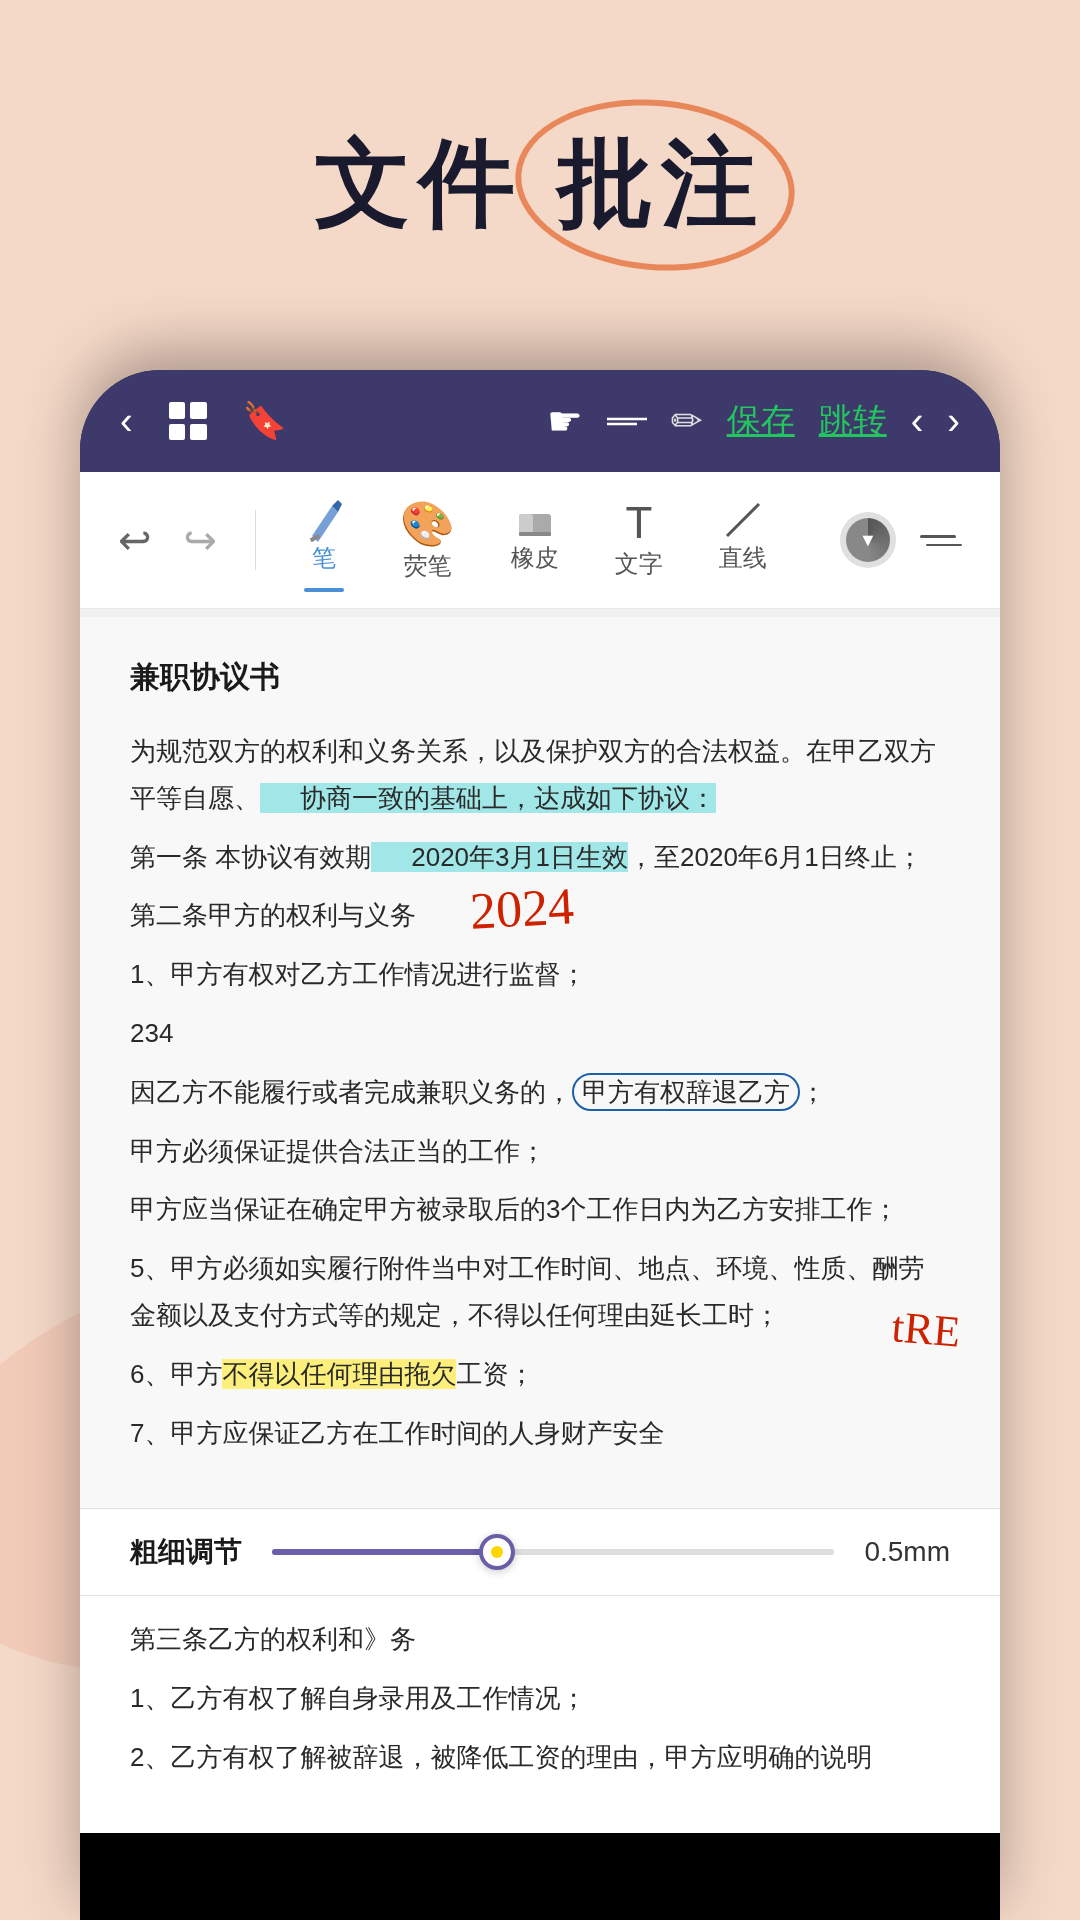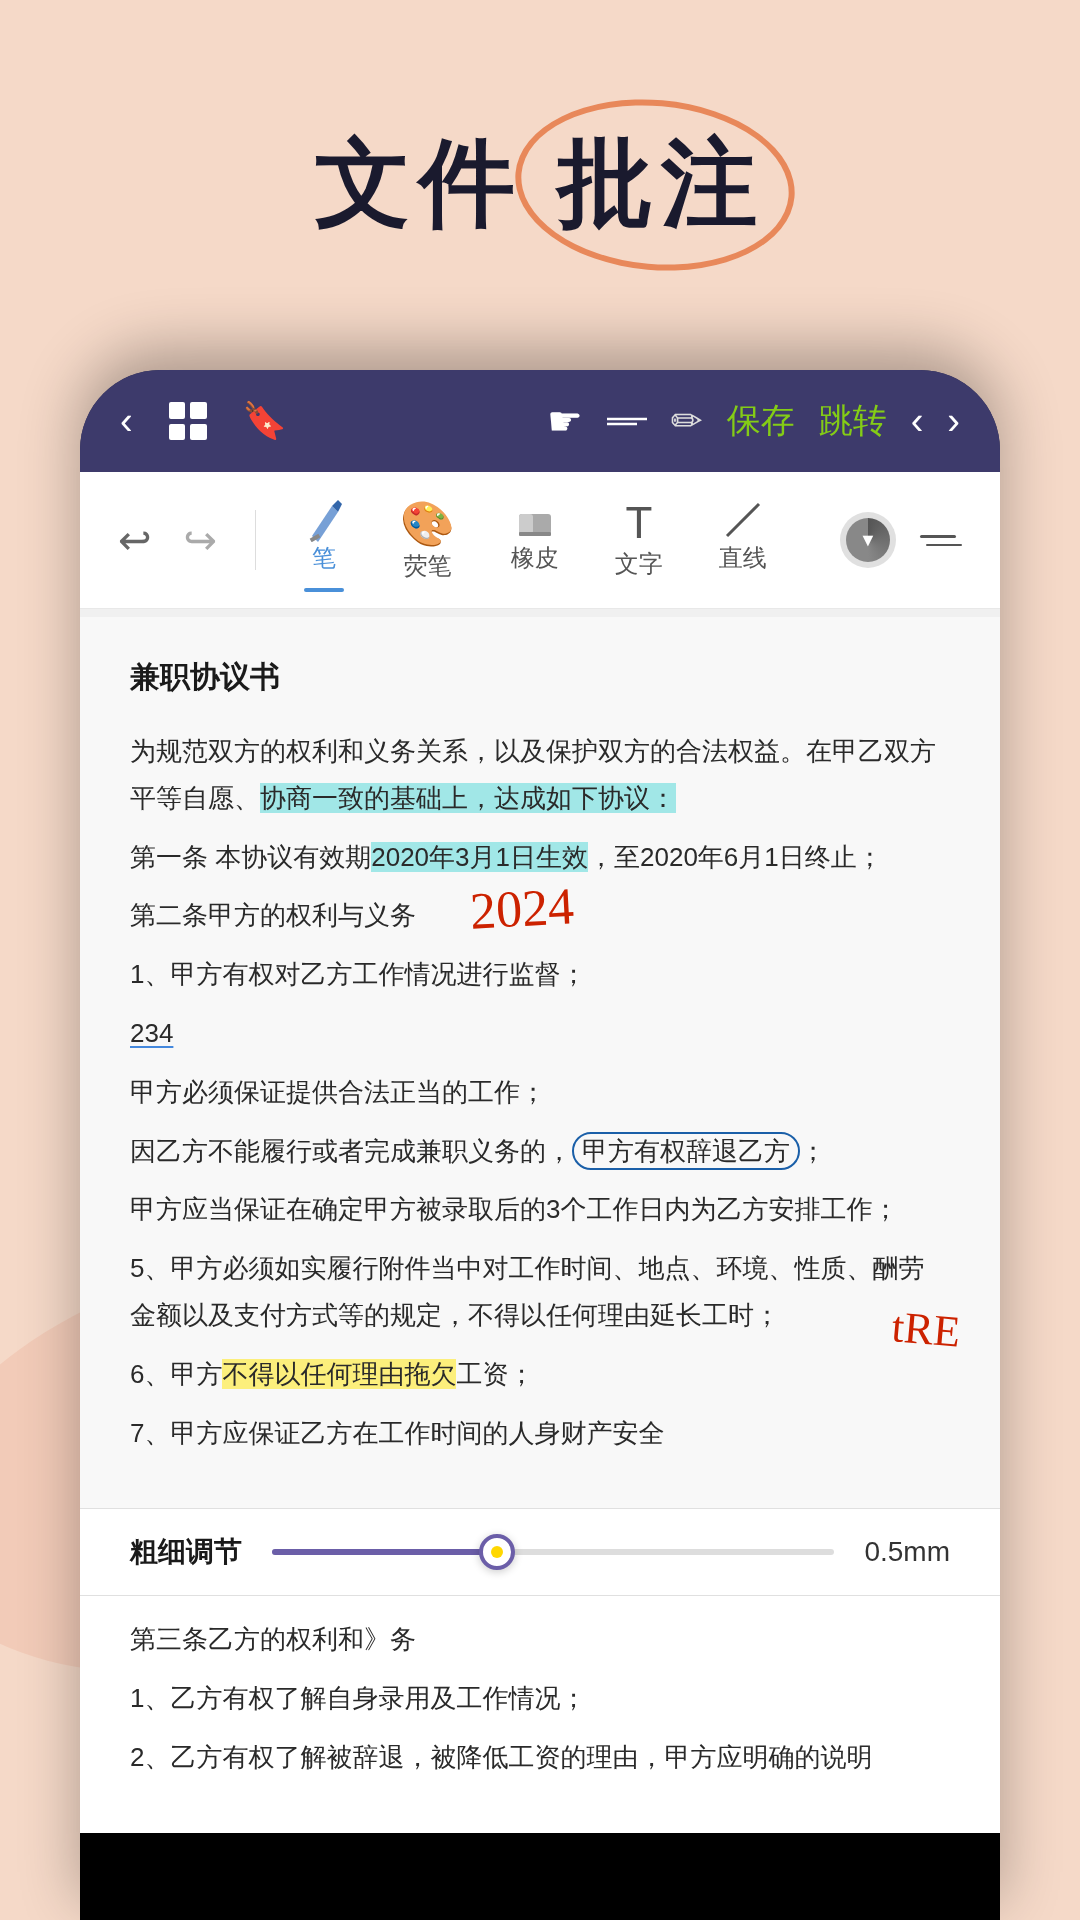--- a/index.html
+++ b/index.html
@@ -101,23 +101,24 @@
       gap: 24px;
     }
 
     .header-icon {
       color: white;
       font-size: 38px;
       cursor: pointer;
     }
 
     .header-text-btn {
-      color: #84cc16;
+      color: #22c55e;
       font-size: 34px;
       cursor: pointer;
+      text-decoration: underline;
     }
 
     .grid-icon {
       display: grid;
       grid-template-columns: 1fr 1fr;
       gap: 5px;
       width: 38px; height: 38px;
     }
 
     .grid-icon span {
@@ -250,20 +251,21 @@
       color: #2a2a2a;
       line-height: 1.8;
     }
 
     .doc-body p {
       margin-bottom: 12px;
     }
 
     .highlight-cyan {
       background: rgba(0, 200, 200, 0.35);
+      padding-left: 40px;
     }
 
     .highlight-yellow {
       background: rgba(255, 230, 0, 0.5);
     }
 
     
     .thickness-bar {
       background: white;
       padding: 24px 50px;
@@ -446,24 +448,24 @@
           <p class="doc-title">兼职协议书</p>
           <div class="doc-body">
             <p>为规范双方的权利和义务关系，以及保护双方的合法权益。在甲乙双方平等自愿、<span class="highlight-cyan">协商一致的基础上，达成如下协议：</span></p>
             <p>第一条 本协议有效期<span class="highlight-cyan">2020年3月1日生效</span>，至2020年6月1日终止；</p>
             <p style="position:relative;">
               第二条甲方的权利与义务
               <span style="position:absolute; left:340px; top:-30px; font-size:52px; color:#cc2200; font-family:cursive; transform:rotate(-3deg); z-index:3;">2024</span>
             </p>
             <p>1、甲方有权对乙方工作情况进行监督；</p>
             <p style="position:relative;">
-              <span style="text-decoration:underline; text-decoration-color:#4488dd; text-underline-offset:4px;text-align:center;">234</span>
+              <span style="text-decoration-color:#4488dd; text-underline-offset:4px;text-align:center;">234</span>
             </p>
+            <p>因乙方不能履行或者完成兼职义务的，<span style="border: 2.5px solid #1a5fa8; border-radius: 40px; padding: 2px 8px;">甲方有权辞退乙方</span>；</p>
             <p>甲方必须保证提供合法正当的工作；</p>
-            <p>因乙方不能履行或者完成兼职义务的，<span style="border: 2.5px solid #1a5fa8; border-radius: 40px; padding: 2px 8px;">甲方有权辞退乙方</span>；</p>
             <p>甲方应当保证在确定甲方被录取后的3个工作日内为乙方安排工作；</p>
             <p style="position:relative;">
               5、甲方必须如实履行附件当中对工作时间、地点、环境、性质、酬劳金额以及支付方式等的规定，不得以任何理由延长工时；
               <span style="position:absolute; right:-10px; bottom:-30px; font-size:44px; color:#cc2200; font-family:cursive; transform:rotate(5deg);">tRE</span>
             </p>
             <p>6、甲方<span class="highlight-yellow">不得以任何理由拖欠</span>工资；</p>
             <p>7、甲方应保证乙方在工作时间的人身财产安全</p>
           </div>
         </div>
       </div>

